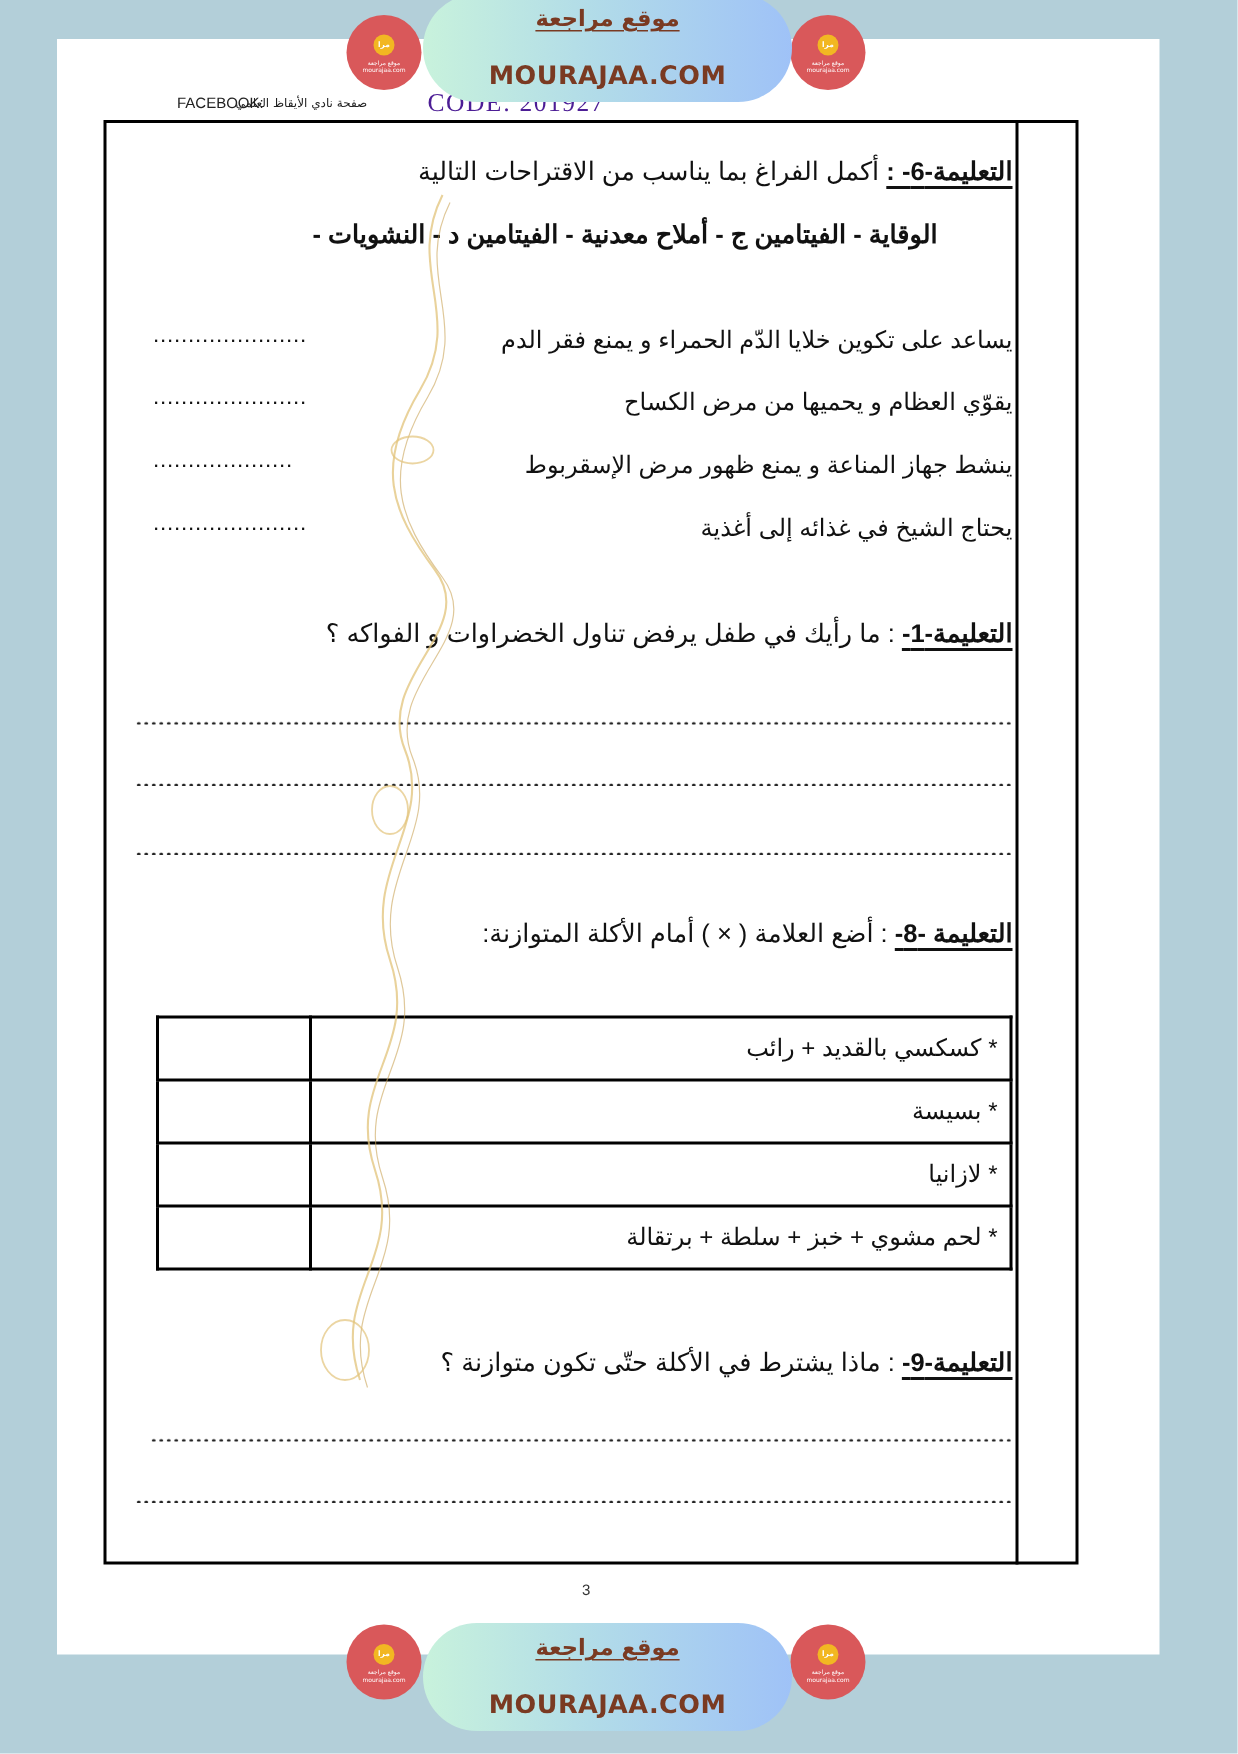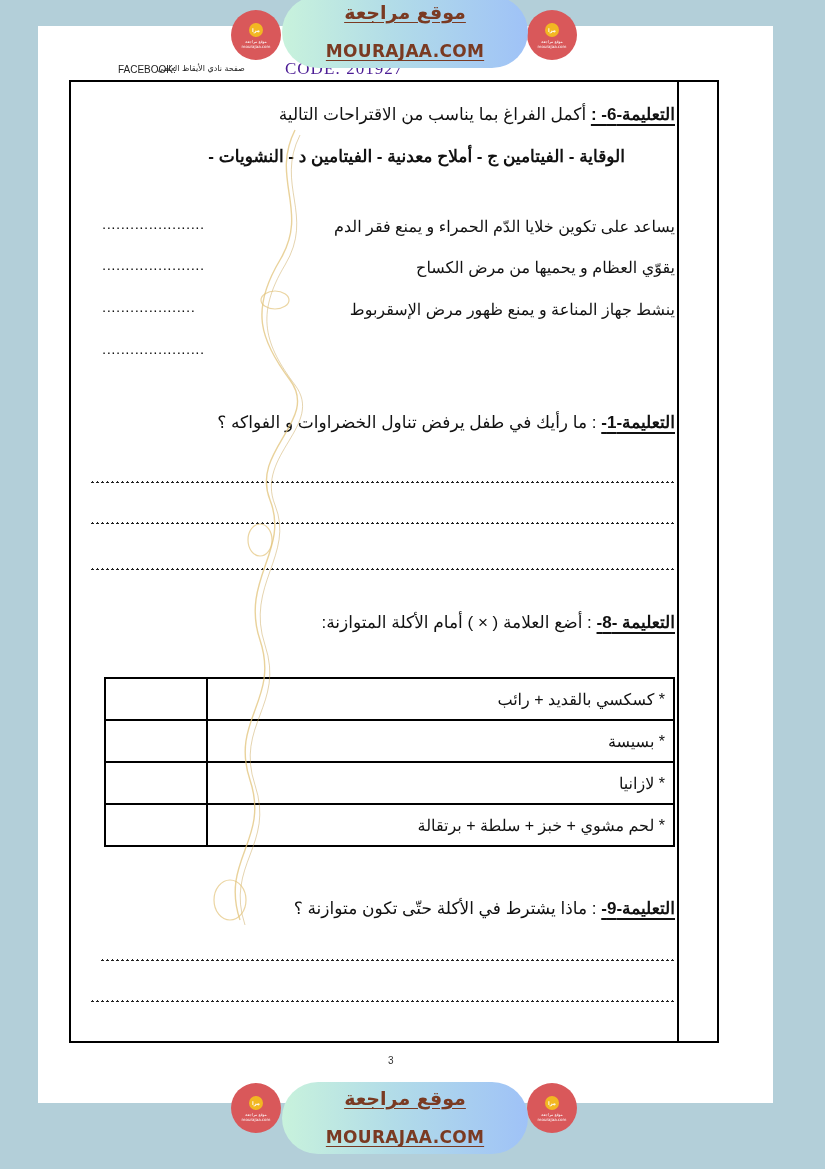--- a/index.html
+++ b/index.html
@@ -17,27 +17,27 @@
     position:absolute; left:282px; width:246px; height:72px;
     border-radius:36px;
     background:linear-gradient(90deg,#c8f2dc 0%,#b2dce8 45%,#9fc2f7 100%);
     display:flex; flex-direction:column; align-items:center; justify-content:center;
     z-index:5;
   }
   .banner.top { top:-4px; }
   .banner.bottom { top:1082px; }
   .banner .ar {
     font-family:"DejaVu Sans", sans-serif; font-weight:bold;
-    color:#7a3a22; font-size:19px; line-height:22px;
+    color:#7a3a22; font-size:15px; line-height:22px;
     text-decoration:underline; text-underline-offset:3px; direction:rtl;
   }
   .banner .en {
     font-family:"DejaVu Sans", sans-serif; font-weight:bold;
     color:#7a3a22; font-size:17px; line-height:24px; letter-spacing:0.3px;
-    text-decoration:underline; text-underline-offset:3px;margin-top:16px;
+    text-underline-offset:3px;margin-top:16px;
   }
   .badge {
     position:absolute; width:50px; height:50px; border-radius:50%;
     background:#d9585a; z-index:5;
     display:flex; flex-direction:column; align-items:center; justify-content:center;
   }
   .badge .logo {
     width:14px; height:14px; border-radius:50%; background:#f2b722;
     color:#fff; font-size:5px; font-weight:bold; display:flex; align-items:center; justify-content:center;
     margin-top:2px;
@@ -145,20 +145,21 @@
   </div>
   <div class="fill-row" style="top:178px;">
     <span class="stmt">يقوّي العظام و يحميها من مرض الكساح</span>
     <span class="blank">......................</span>
   </div>
   <div class="fill-row" style="top:220px;">
     <span class="stmt">ينشط جهاز المناعة و يمنع ظهور مرض الإسقربوط</span>
     <span class="blank">....................</span>
   </div>
   <div class="fill-row" style="top:262px;">
+    <span class="stmt">يحتاج الشيخ في غذائه إلى أغذية</span>
     <span class="blank">......................</span>
   </div>
 
   <div class="q-title" style="top:332px;">
     <span class="q-label">التعليمة-1-</span><span> : ما رأيك في طفل يرفض تناول الخضراوات و الفواكه ؟</span>
   </div>
   <div class="dots-line" style="top:401px;"></div>
   <div class="dots-line" style="top:442px;"></div>
   <div class="dots-line" style="top:488px;"></div>
 

